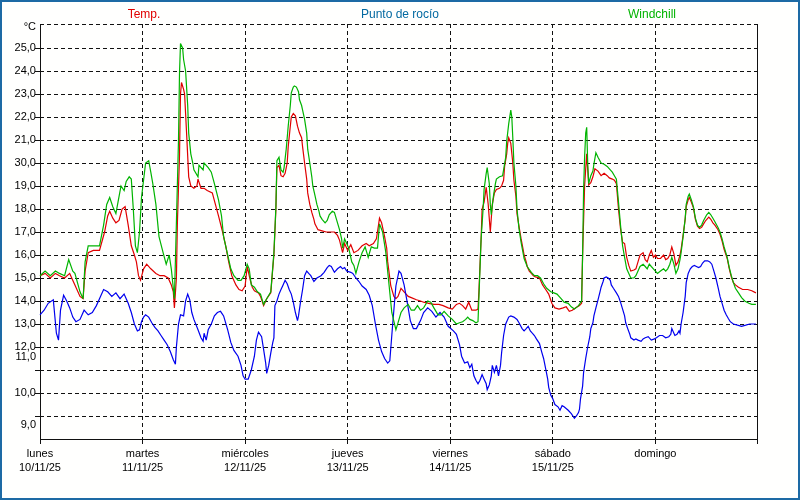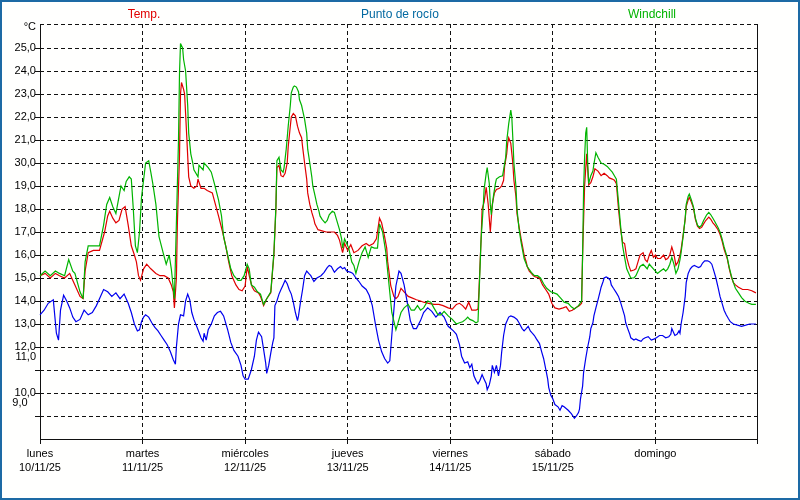--- a/index.html
+++ b/index.html
@@ -94,21 +94,21 @@
         <div class="ylabel" style="top: 177px;">19,0</div>
         <div class="ylabel" style="top: 200px;">18,0</div>
         <div class="ylabel" style="top: 223px;">17,0</div>
         <div class="ylabel" style="top: 246px;">16,0</div>
         <div class="ylabel" style="top: 269px;">15,0</div>
         <div class="ylabel" style="top: 292px;">14,0</div>
         <div class="ylabel" style="top: 315px;">13,0</div>
         <div class="ylabel" style="top: 338px;">12,0</div>
         <div class="ylabel" style="top: 348px;">11,0</div>
         <div class="ylabel" style="top: 384px;">10,0</div>
-        <div class="ylabel" style="top: 394px; text-align: center;">9,0</div>
+        <div class="ylabel" style="top: 416px;">9,0</div>
         <div class="dayname" style="left: -17px; top: 445px;">lunes</div>
         <div class="daydate" style="left: -17px; top: 459px;">10/11/25</div>
         <div class="dayname" style="left: 85.57px; top: 445px;">martes</div>
         <div class="daydate" style="left: 85.57px; top: 459px;">11/11/25</div>
         <div class="dayname" style="left: 188.14px; top: 445px;">miércoles</div>
         <div class="daydate" style="left: 188.14px; top: 459px;">12/11/25</div>
         <div class="dayname" style="left: 290.71px; top: 445px;">jueves</div>
         <div class="daydate" style="left: 290.71px; top: 459px;">13/11/25</div>
         <div class="dayname" style="left: 393.28px; top: 445px;">viernes</div>
         <div class="daydate" style="left: 393.28px; top: 459px;">14/11/25</div>

